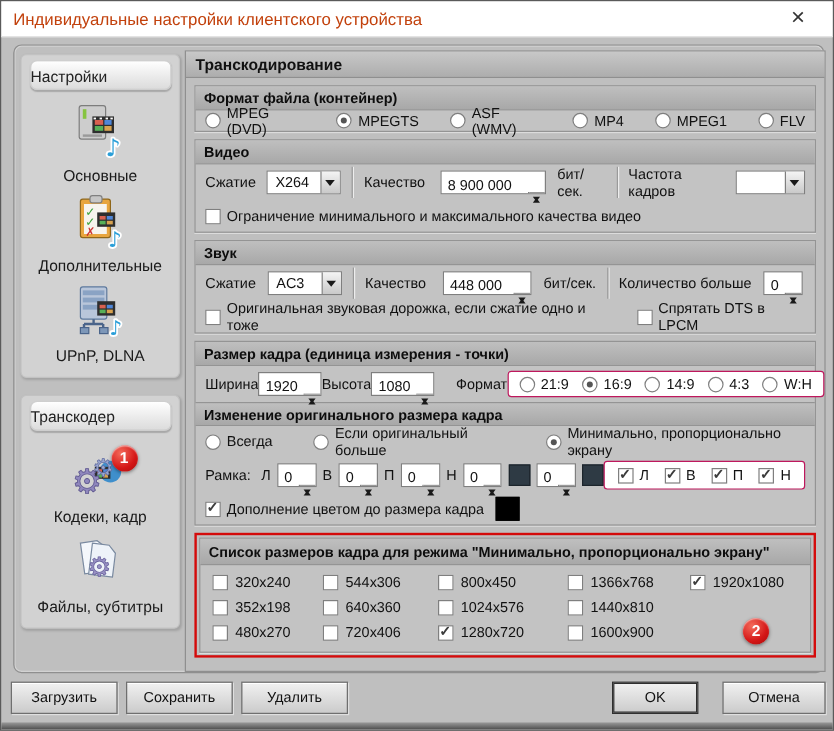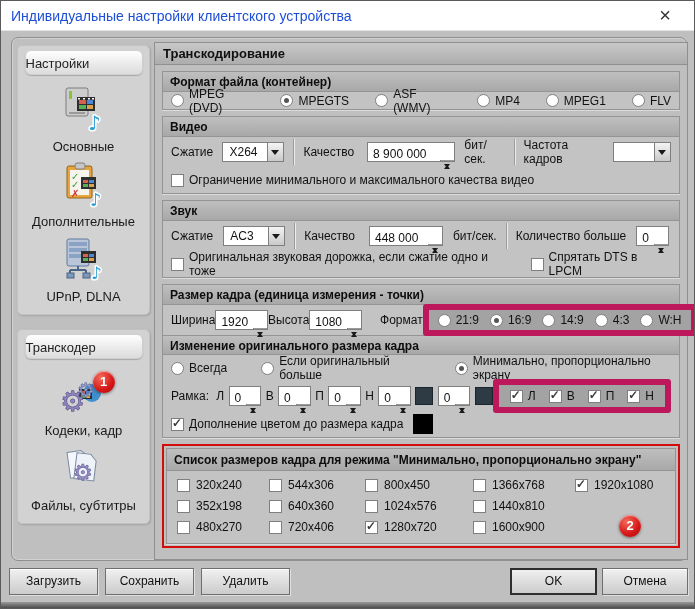--- a/index.html
+++ b/index.html
@@ -3,21 +3,21 @@
 <meta charset="utf-8">
 <style>
   * { margin:0; padding:0; box-sizing:border-box; }
   html,body { width:695px; height:609px; }
   body { font-family:"Liberation Sans", sans-serif; font-size:12px; color:#111; background:#bfbfbf; }
 
   .window { position:relative; width:695px; height:609px; border:1px solid #5a5a5a; background:#bfbfbf; overflow:hidden; }
 
   
   .titlebar { position:absolute; top:0; left:0; right:0; height:30px; background:#ffffff; border-bottom:1px solid #e3e3e3; }
-  .titlebar .title { position:absolute; left:10px; top:0; line-height:30px; font-size:14px; color:#1d4ed8; }
+  .titlebar .title { position:absolute; left:10px; top:0; line-height:30px; font-size:14px; color:#c2410c; }
   .titlebar .close { position:absolute; right:14px; top:0; width:30px; line-height:28px; text-align:center; font-size:20px; color:#333; cursor:default; }
 
   .bottom-strip { position:absolute; left:0; right:0; bottom:0; height:6px; background:linear-gradient(#9a9a9a,#4d4d4d); }
 
   
   .outer-panel { position:absolute; left:10px; top:36px; width:676px; height:524px; border:1px solid #8f8f8f; border-radius:7px; box-shadow: inset 0 0 0 1px #d2d2d2; }
 
   
   .sidebar { position:absolute; left:5px; top:7px; width:133px; }
   .side-group { background:#d2d2d2; border:1px solid #c2c2c2; border-radius:5px; box-shadow:1px 1px 2px rgba(0,0,0,0.15); padding-bottom:8px; margin-bottom:14px; }
@@ -61,21 +61,21 @@
   .spin .sbtns { width:14px; border-left:1px solid #7f7f7f; display:flex; flex-direction:column; }
   .spin .sbtns .up, .spin .sbtns .down { flex:1; background:linear-gradient(#f2f2f2,#cfcfcf); position:relative; }
   .spin .sbtns .up { border-bottom:1px solid #9a9a9a; }
   .spin .sbtns .up::after { content:""; position:absolute; left:3px; top:2px; border:3px solid transparent; border-bottom:4px solid #1a1a1a; }
   .spin .sbtns .down::after { content:""; position:absolute; left:3px; top:3px; border:3px solid transparent; border-top:4px solid #1a1a1a; }
   .w72 { min-width:72px; } .w58 { min-width:58px; } .w30 { min-width:30px; } .w16 { min-width:14px; }
 
   .swatch { width:18px; height:18px; background:#2e3a44; border:1px solid #1c242b; flex:none; }
   .swatch.black { background:#000; border-color:#000; }
 
-  .group-box { border:6px solid #be185d; border-radius:3px; background:#a3a3a3; display:flex; align-items:center; }
+  .group-box { border:1px solid #be185d; border-radius:3px; background:#ffffff; display:flex; align-items:center; }
   .aspect-group { padding:3px 9px; gap:11px; }
   .edge-group { margin-left:auto; padding:4px 11px; gap:13px; }
 
   
   .red-outline { border:2px solid #d40b0b; padding:2px; margin:2px 0 6px; }
   .red-outline .section { margin-bottom:0; }
   .sizes-grid { position:relative; display:grid; grid-template-columns:92px 96px 108px 102px 1fr; row-gap:7px; padding:7px 10px 9px; }
   .sizes-grid .opt { gap:6px; }
 
   
@@ -540,18 +540,18 @@
         </div>
 
       </div>
     </div>
   </div>
 
   <div class="footer">
     <span class="btn" style="left:8px; width:89px;">Загрузить</span>
     <span class="btn" style="left:104px; width:89px;">Сохранить</span>
     <span class="btn" style="left:200px; width:89px;">Удалить</span>
-    <span class="btn default" style="left:509px; width:87px;">OK</span>
+    <span class="btn default" style="left:509px; width:72px;">OK</span>
     <span class="btn" style="left:601px; width:86px;">Отмена</span>
   </div>
 
   <div class="bottom-strip"></div>
 </div>
 
 </body></html>

